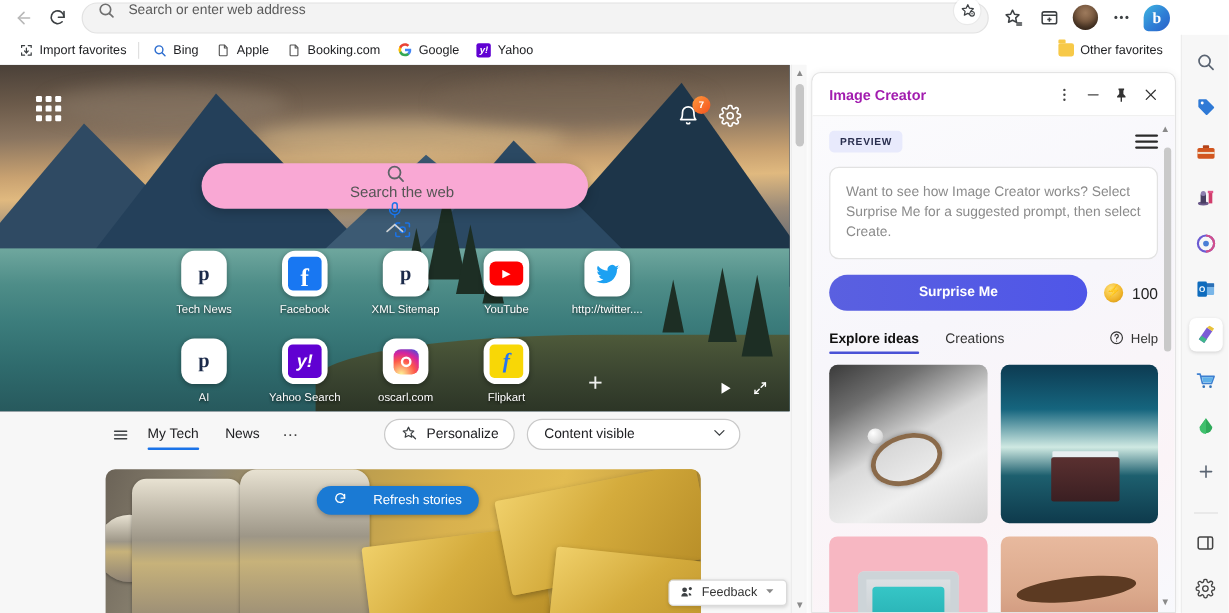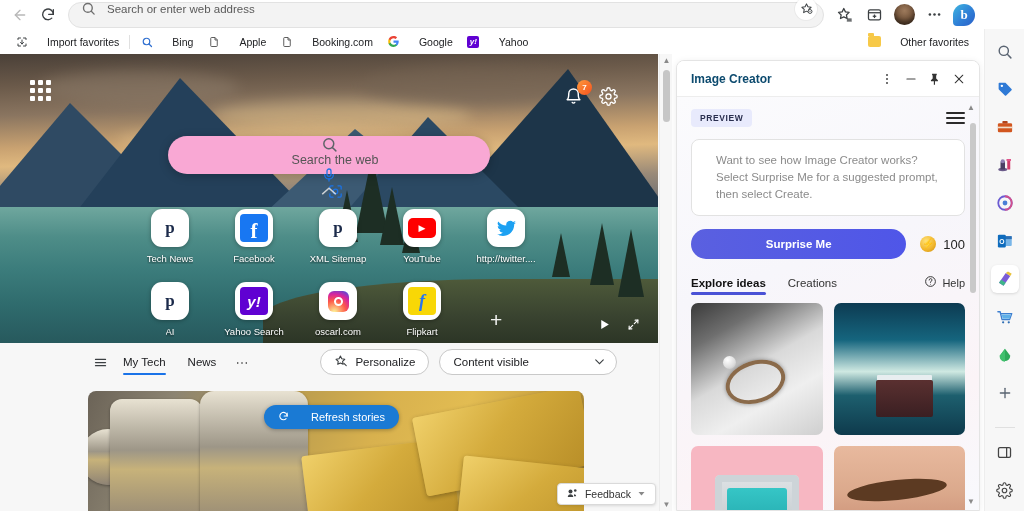--- a/index.html
+++ b/index.html
@@ -54,21 +54,21 @@
     display:flex;align-items:center;justify-content:center;
     color:#fff;font-size:13px;font-weight:bold;font-family:"Liberation Serif",serif;
   }
 
   
   .bookmarks {
     position:absolute; top:29px; left:0; width:984px; height:25px;
     display:flex; align-items:center; background:#fff; padding:0 8px;
     font-size:10.5px; color:#202124;
   }
-  .bm { display:flex; align-items:center; gap:19px; padding:2px 7px; border-radius:4px; white-space:nowrap; }
+  .bm { display:flex; align-items:center; gap:5px; padding:2px 7px; border-radius:4px; white-space:nowrap; }
   .bm-ico { width:13px; height:13px; display:flex; align-items:center; justify-content:center; flex:0 0 auto; }
   .bm-sep { width:1px; height:14px; background:#e0e0e0; margin:0 3px; }
   .bm-spacer { flex:1 1 auto; }
   .folder-ico {
     width:14px;height:11px;background:#f7c948;border-radius:1.5px 2px 2px 2px;
     position:relative;
   }
   .folder-ico:before{
     content:"";position:absolute;top:-3px;left:0;width:6px;height:3px;
     background:#f7c948;border-radius:1px 1px 0 0;
@@ -212,38 +212,38 @@
   
   .panel {
     position:absolute; top:60px; left:676px; width:304px; height:451px;
     background:#fff; border:1px solid #e4e4e4; border-radius:8px 8px 0 0;
     box-shadow:0 1px 7px rgba(0,0,0,0.07); overflow:hidden;
   }
   .panel-head {
     height:36px; display:flex; align-items:center; padding:0 8px 0 14px;
     border-bottom:1px solid #ededed; background:#fff;
   }
-  .panel-title { font-size:12px; font-weight:bold; color:#0c4a6e; flex:1 1 auto; }
+  .panel-title { font-size:12px; font-weight:bold; color:#a21caf; flex:1 1 auto; }
   .ph-btn { width:24px;height:24px;display:flex;align-items:center;justify-content:center;color:#444; }
   .panel-body { position:relative; height:415px; background:#fafafa; overflow:hidden; }
   .panel-body:before{
     content:""; position:absolute; inset:0;
     background:linear-gradient(160deg,#fbfbfd 0%,#f7f6fb 40%,#fbf4f7 75%,#f8f9fd 100%);
   }
   .pb-inner { position:relative; padding:12px 14px 0 14px; }
   .preview-row { display:flex; align-items:center; justify-content:space-between; margin-bottom:12px; }
   .preview-tag {
     background:#e8eafc; color:#2a2f4f; font-size:8.5px; font-weight:bold;
     letter-spacing:.6px; padding:4px 9px; border-radius:4px;
   }
   .ham3 { display:flex; flex-direction:column; gap:3px; }
   .ham3 i { display:block; width:19px; height:2px; background:#2b2b2b; border-radius:1px; }
   .prompt-box {
     background:#fff; border:1px solid #e2e2e2; border-radius:8px;
-    padding:12px 24px; font-size:11.5px; line-height:17px; color:#8b8b8b; min-height:62px;
+    padding:12px 13px; font-size:11.5px; line-height:17px; color:#8b8b8b; min-height:62px;
   }
   .cta-row { display:flex; align-items:center; gap:14px; margin-top:13px; }
   .surprise {
     flex:1 1 auto; height:30px; border-radius:15px;
     background:linear-gradient(90deg,#5a60e0,#4f56e8);
     color:#fff; font-size:11.5px; font-weight:bold;
     display:flex; align-items:center; justify-content:center;
   }
   .coin-badge { display:flex; align-items:center; gap:7px; }
   .coin-ico {

